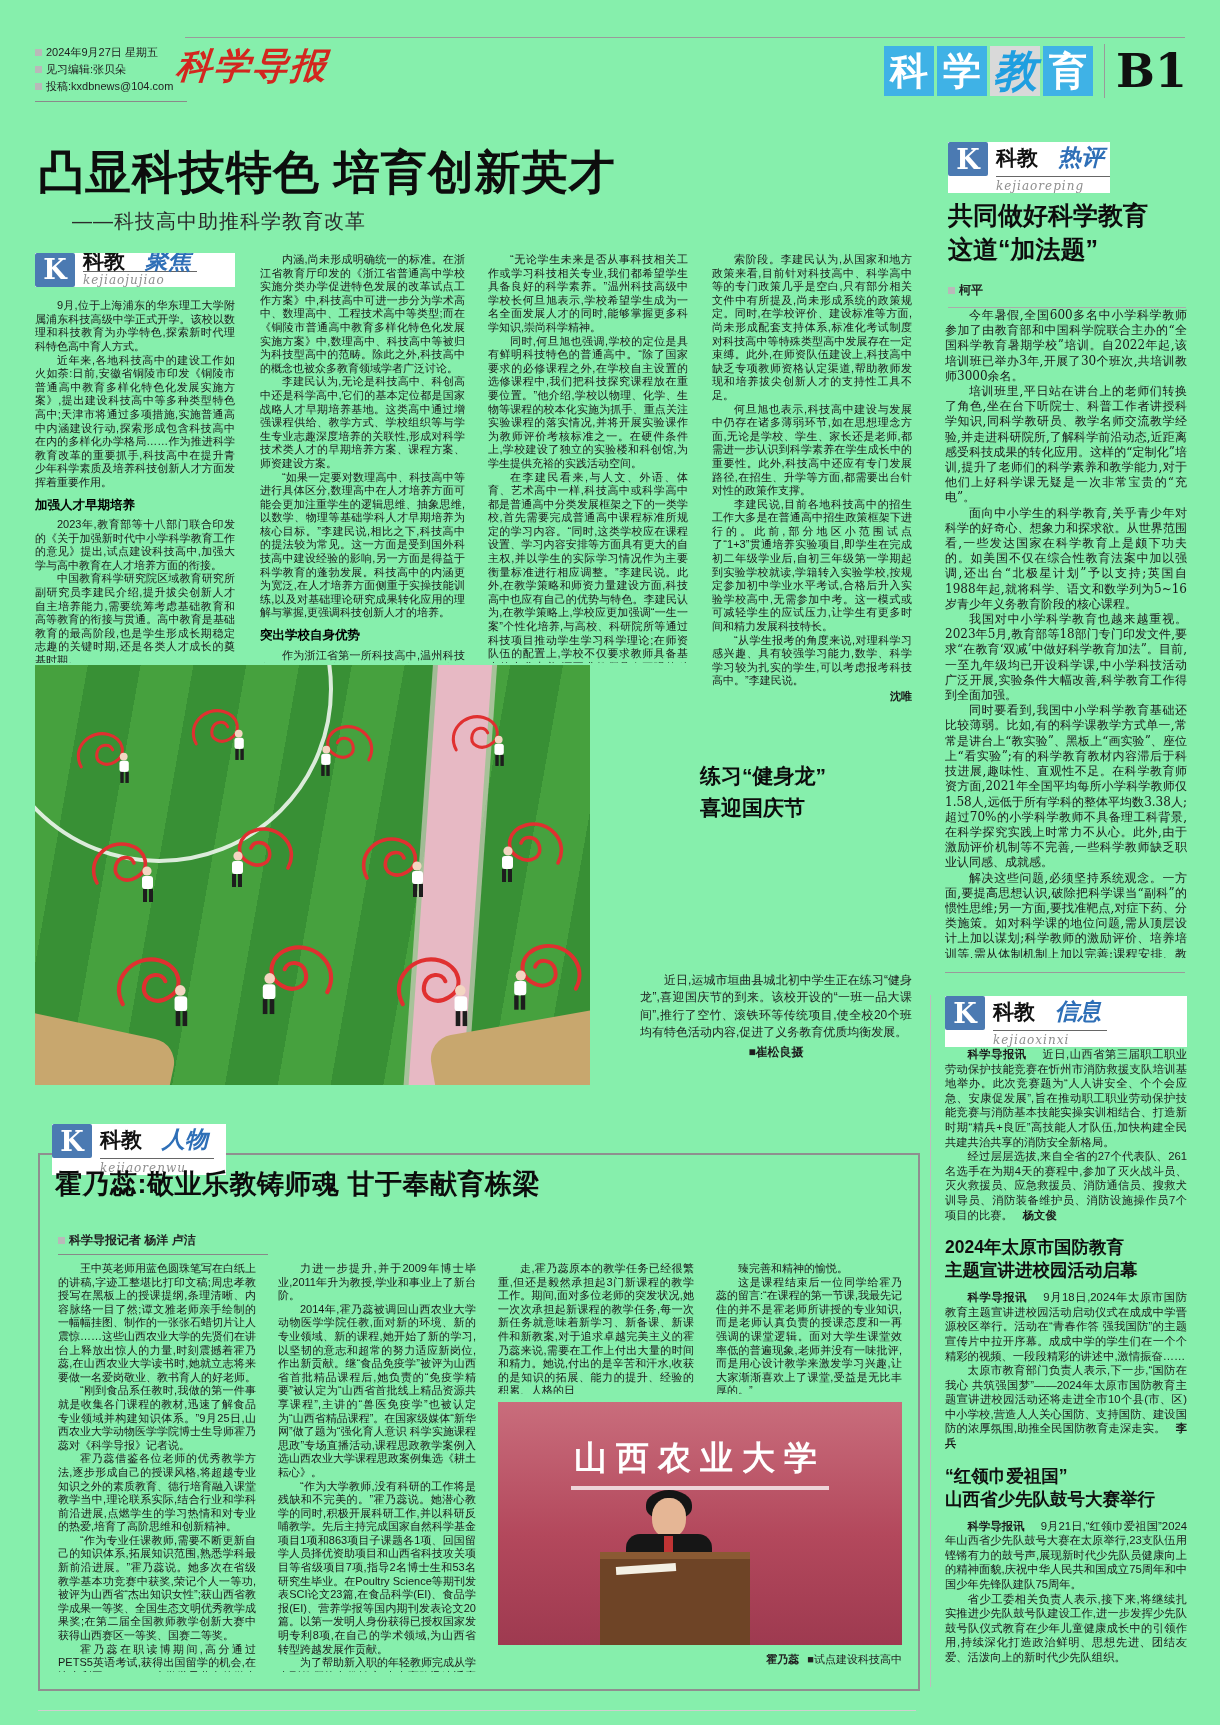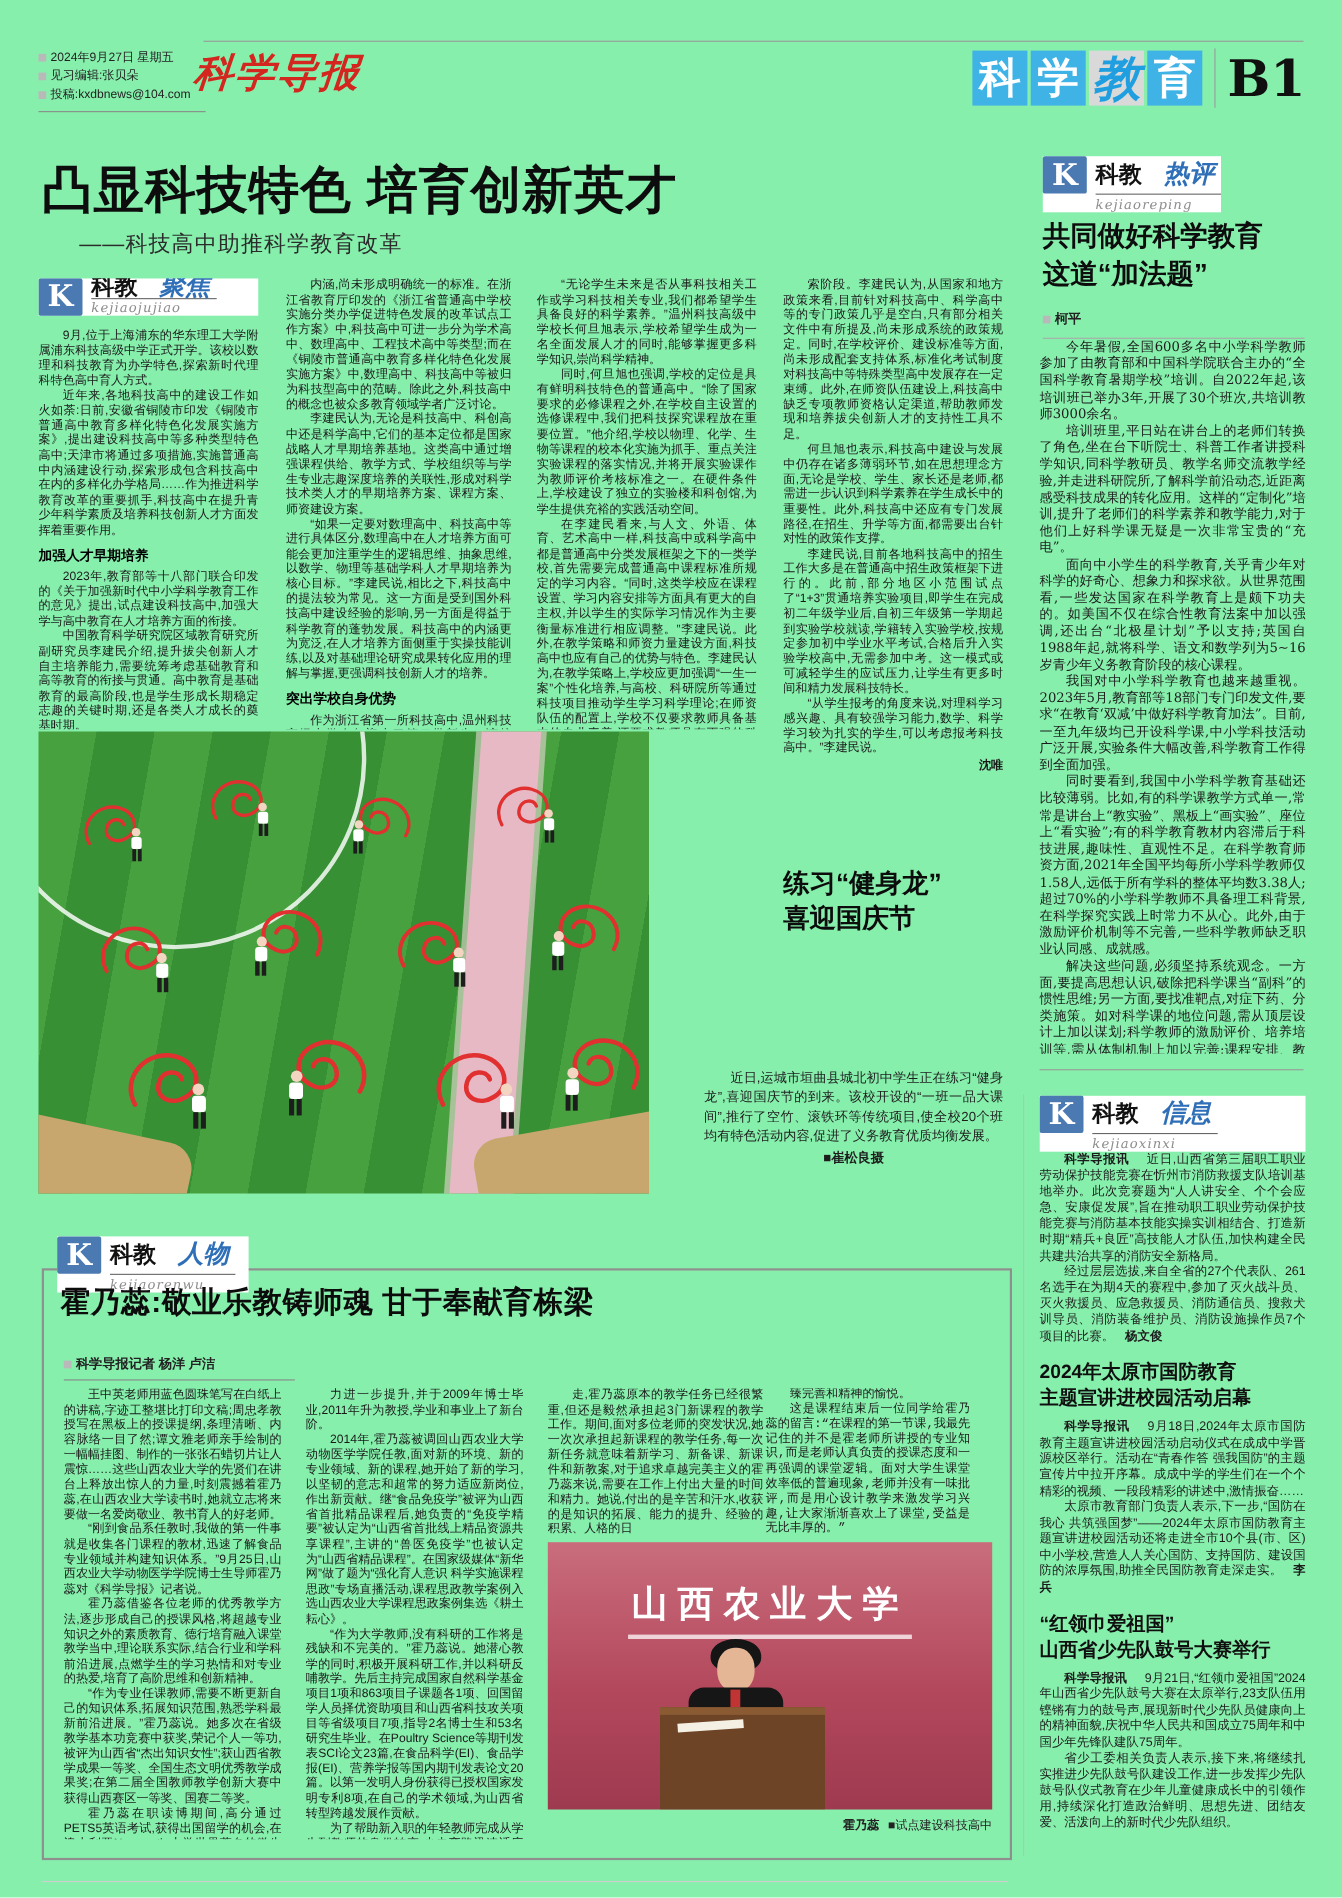--- a/index.html
+++ b/index.html
@@ -45,21 +45,21 @@
   
   .photo1{left:35px;top:665px;width:555px;height:420px;overflow:hidden;
           background:repeating-linear-gradient(100deg,#46a13e 0 52px,#389035 52px 104px);}
   .center-circle{position:absolute;left:-50px;top:-150px;width:340px;height:340px;
                  border:4px solid rgba(255,255,255,.82);border-radius:50%;}
   .pink-track{position:absolute;left:388px;top:-15px;width:54px;height:460px;background:#e7b9c4;
               transform:rotate(4deg);box-shadow:0 0 0 5px rgba(247,222,228,.55);}
   .dirt{position:absolute;background:#c8a76e;border-radius:24px;}
   .field-svg{position:absolute;left:0;top:0;}
 
-  .cap-title{left:700px;top:788px;width:190px;font-size:24px;font-weight:900;line-height:32px;color:#0c0c0c;margin-left:12px;}
+  .cap-title{left:700px;top:760px;width:190px;font-size:21px;font-weight:900;line-height:32px;color:#0c0c0c;}
   .cap-body{left:640px;top:972px;width:272px;font-size:12px;line-height:17.4px;text-align:justify;color:#1d1d1d;}
   .cap-body p{margin:0;text-indent:2em;}
   .cap-credit{display:block;text-align:center;font-weight:bold;margin-top:2px;}
 
   
   .rp-title{left:948px;top:198px;width:240px;font-size:25px;font-weight:900;line-height:34px;color:#0d0d0d;}
   .rp-byline{left:948px;top:282px;width:238px;font-size:12px;font-weight:bold;color:#222;
              border-bottom:1px solid #aaa;padding-bottom:8px;}
   .rp-body{left:945px;top:308px;width:242px;height:650px;overflow:hidden;
            font-family:"DejaVu Serif",serif;font-size:12px;line-height:15.2px;text-align:justify;color:#1a1a1a;}
@@ -301,21 +301,21 @@
   <div class="abs colblock" style="left:278px;top:1262px;width:198px;height:410px;">
     <p>力进一步提升,并于2009年博士毕业,2011年升为教授,学业和事业上了新台阶。</p>
     <p>2014年,霍乃蕊被调回山西农业大学动物医学学院任教,面对新的环境、新的专业领域、新的课程,她开始了新的学习,以坚韧的意志和超常的努力适应新岗位,作出新贡献。继“食品免疫学”被评为山西省首批精品课程后,她负责的“免疫学精要”被认定为“山西省首批线上精品资源共享课程”,主讲的“兽医免疫学”也被认定为“山西省精品课程”。在国家级媒体“新华网”做了题为“强化育人意识 科学实施课程思政”专场直播活动,课程思政教学案例入选山西农业大学课程思政案例集选《耕土耘心》。</p>
     <p>“作为大学教师,没有科研的工作将是残缺和不完美的。”霍乃蕊说。她潜心教学的同时,积极开展科研工作,并以科研反哺教学。先后主持完成国家自然科学基金项目1项和863项目子课题各1项、回国留学人员择优资助项目和山西省科技攻关项目等省级项目7项,指导2名博士生和53名研究生毕业。在Poultry Science等期刊发表SCI论文23篇,在食品科学(EI)、食品学报(EI)、营养学报等国内期刊发表论文20篇。以第一发明人身份获得已授权国家发明专利8项,在自己的学术领域,为山西省转型跨越发展作贡献。</p>
     <p>为了帮助新入职的年轻教师完成从学生到教师的身份转变,少走弯路迅速适应教学工作,助力青年教师快速成长,霍乃蕊以“智慧灯塔”教师工作坊为平台,组织了多次活动进行赛前指导,多位青年教师在教创赛、青教赛和课程思政教学比赛中取得优异成绩。</p>
 
   </div>
   <div class="abs colblock" style="left:498px;top:1262px;width:196px;height:132px;">
     <p>走,霍乃蕊原本的教学任务已经很繁重,但还是毅然承担起3门新课程的教学工作。期间,面对多位老师的突发状况,她一次次承担起新课程的教学任务,每一次新任务就意味着新学习、新备课、新课件和新教案,对于追求卓越完美主义的霍乃蕊来说,需要在工作上付出大量的时间和精力。她说,付出的是辛苦和汗水,收获的是知识的拓展、能力的提升、经验的积累、人格的日</p>
   </div>
-  <div class="abs colblock" style="left:696px;top:1262px;width:186px;height:132px;font-family:Liberation Mono, monospace;">
+  <div class="abs colblock" style="left:716px;top:1262px;width:186px;height:132px;">
     <p>臻完善和精神的愉悦。</p>
     <p>这是课程结束后一位同学给霍乃蕊的留言:“在课程的第一节课,我最先记住的并不是霍老师所讲授的专业知识,而是老师认真负责的授课态度和一再强调的课堂逻辑。面对大学生课堂效率低的普遍现象,老师并没有一味批评,而是用心设计教学来激发学习兴趣,让大家渐渐喜欢上了课堂,受益是无比丰厚的。”</p>
 
   </div>
 
   <div class="abs rphoto">
     <div class="rp-backdrop">山西农业大学</div>
     <div class="rp-subbar"></div>
     <div class="p-hair"></div>
     <div class="p-head"></div>

